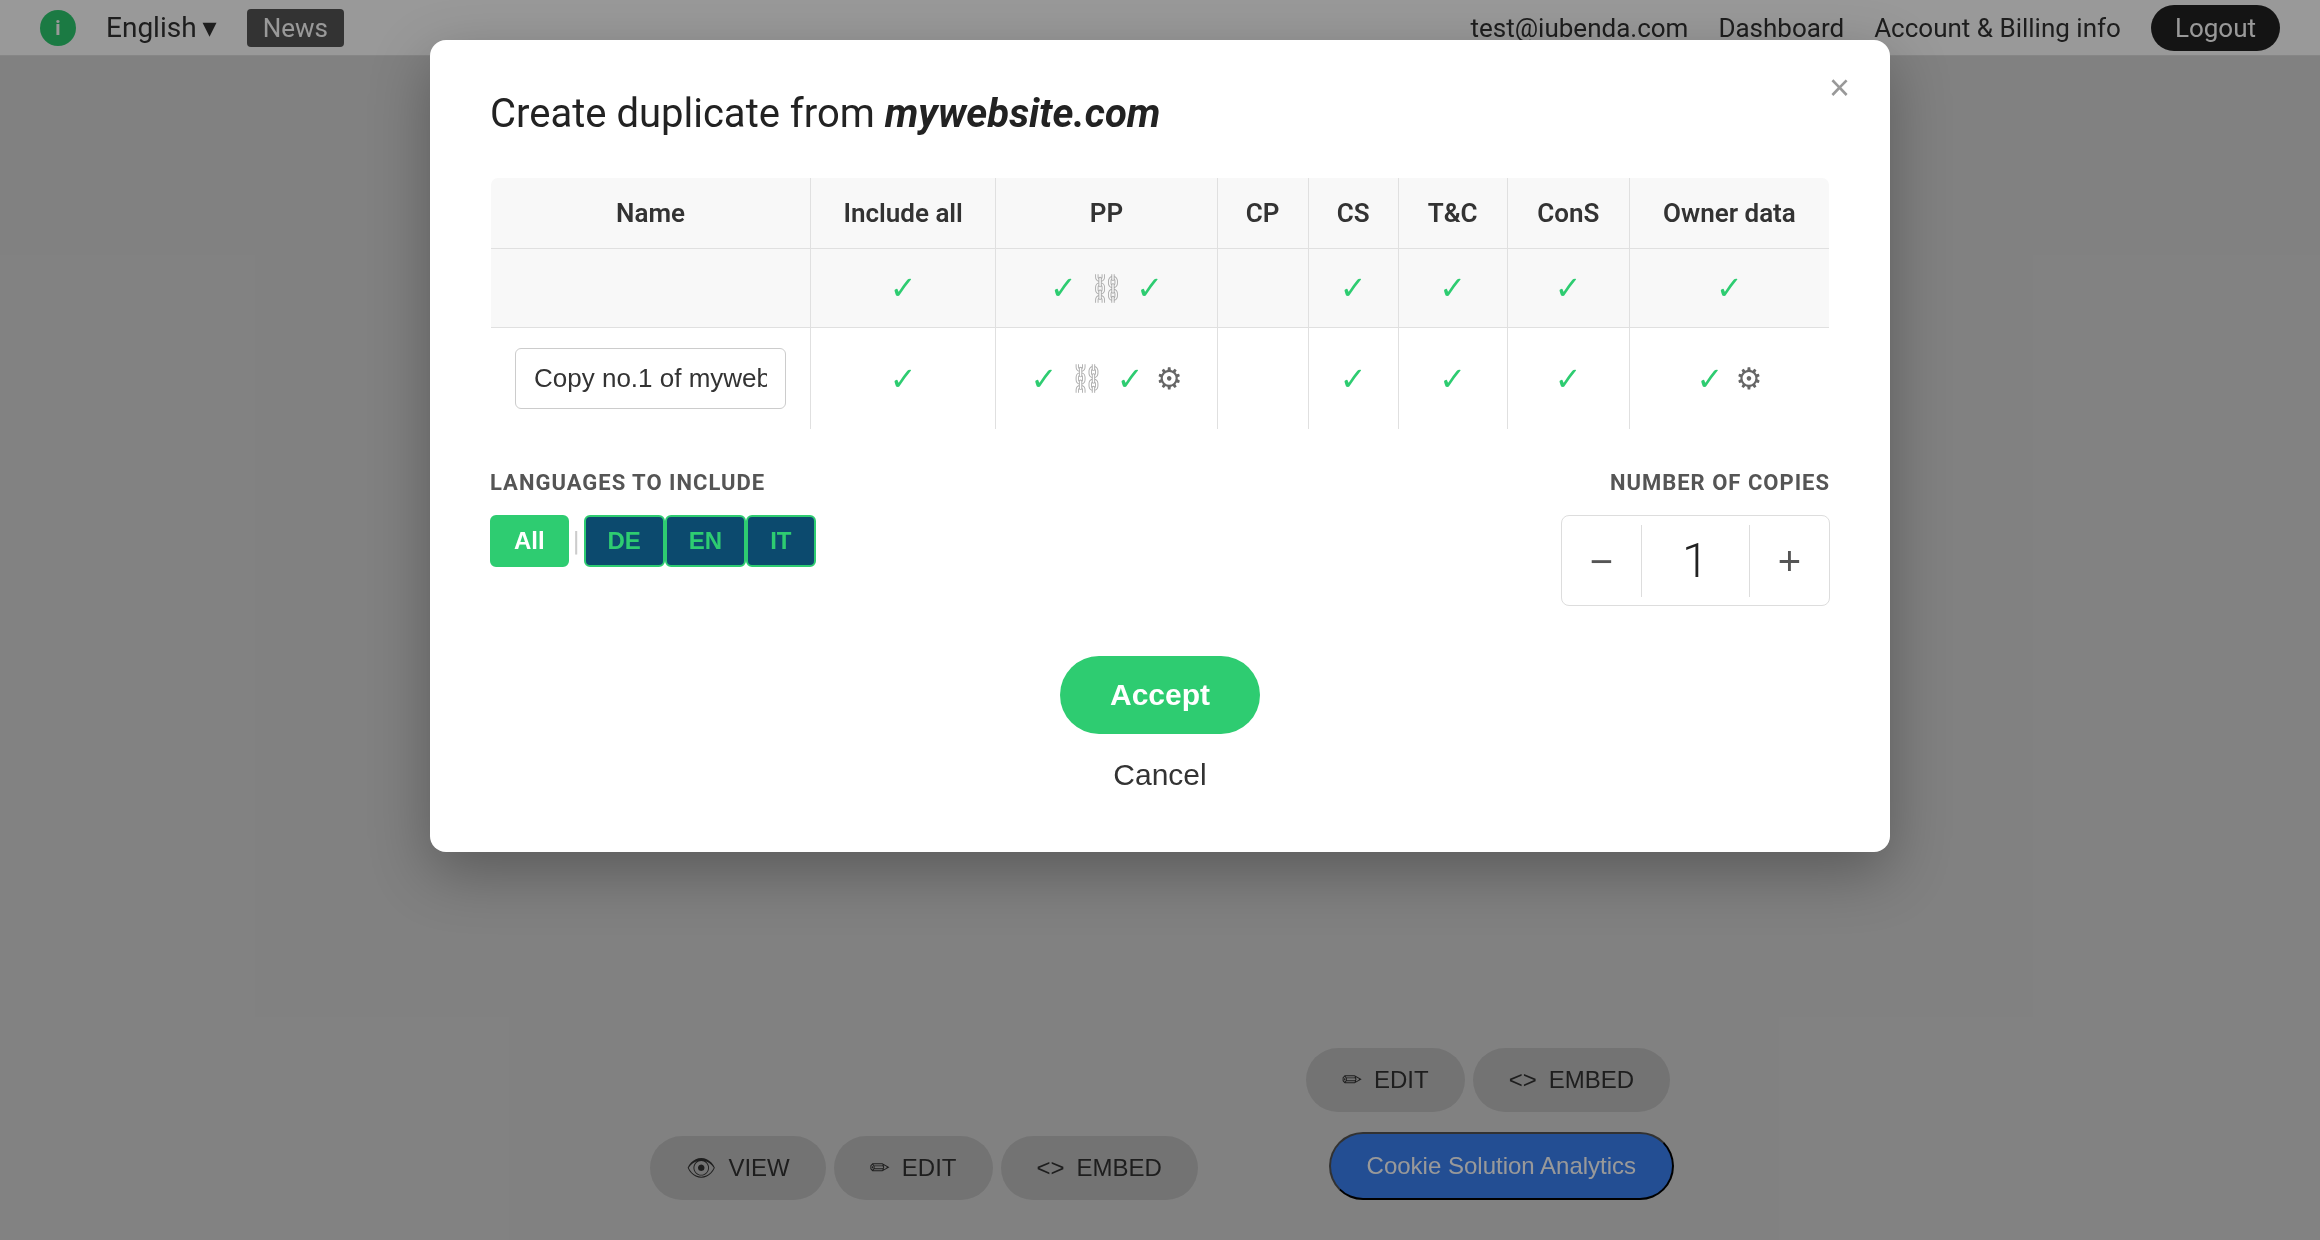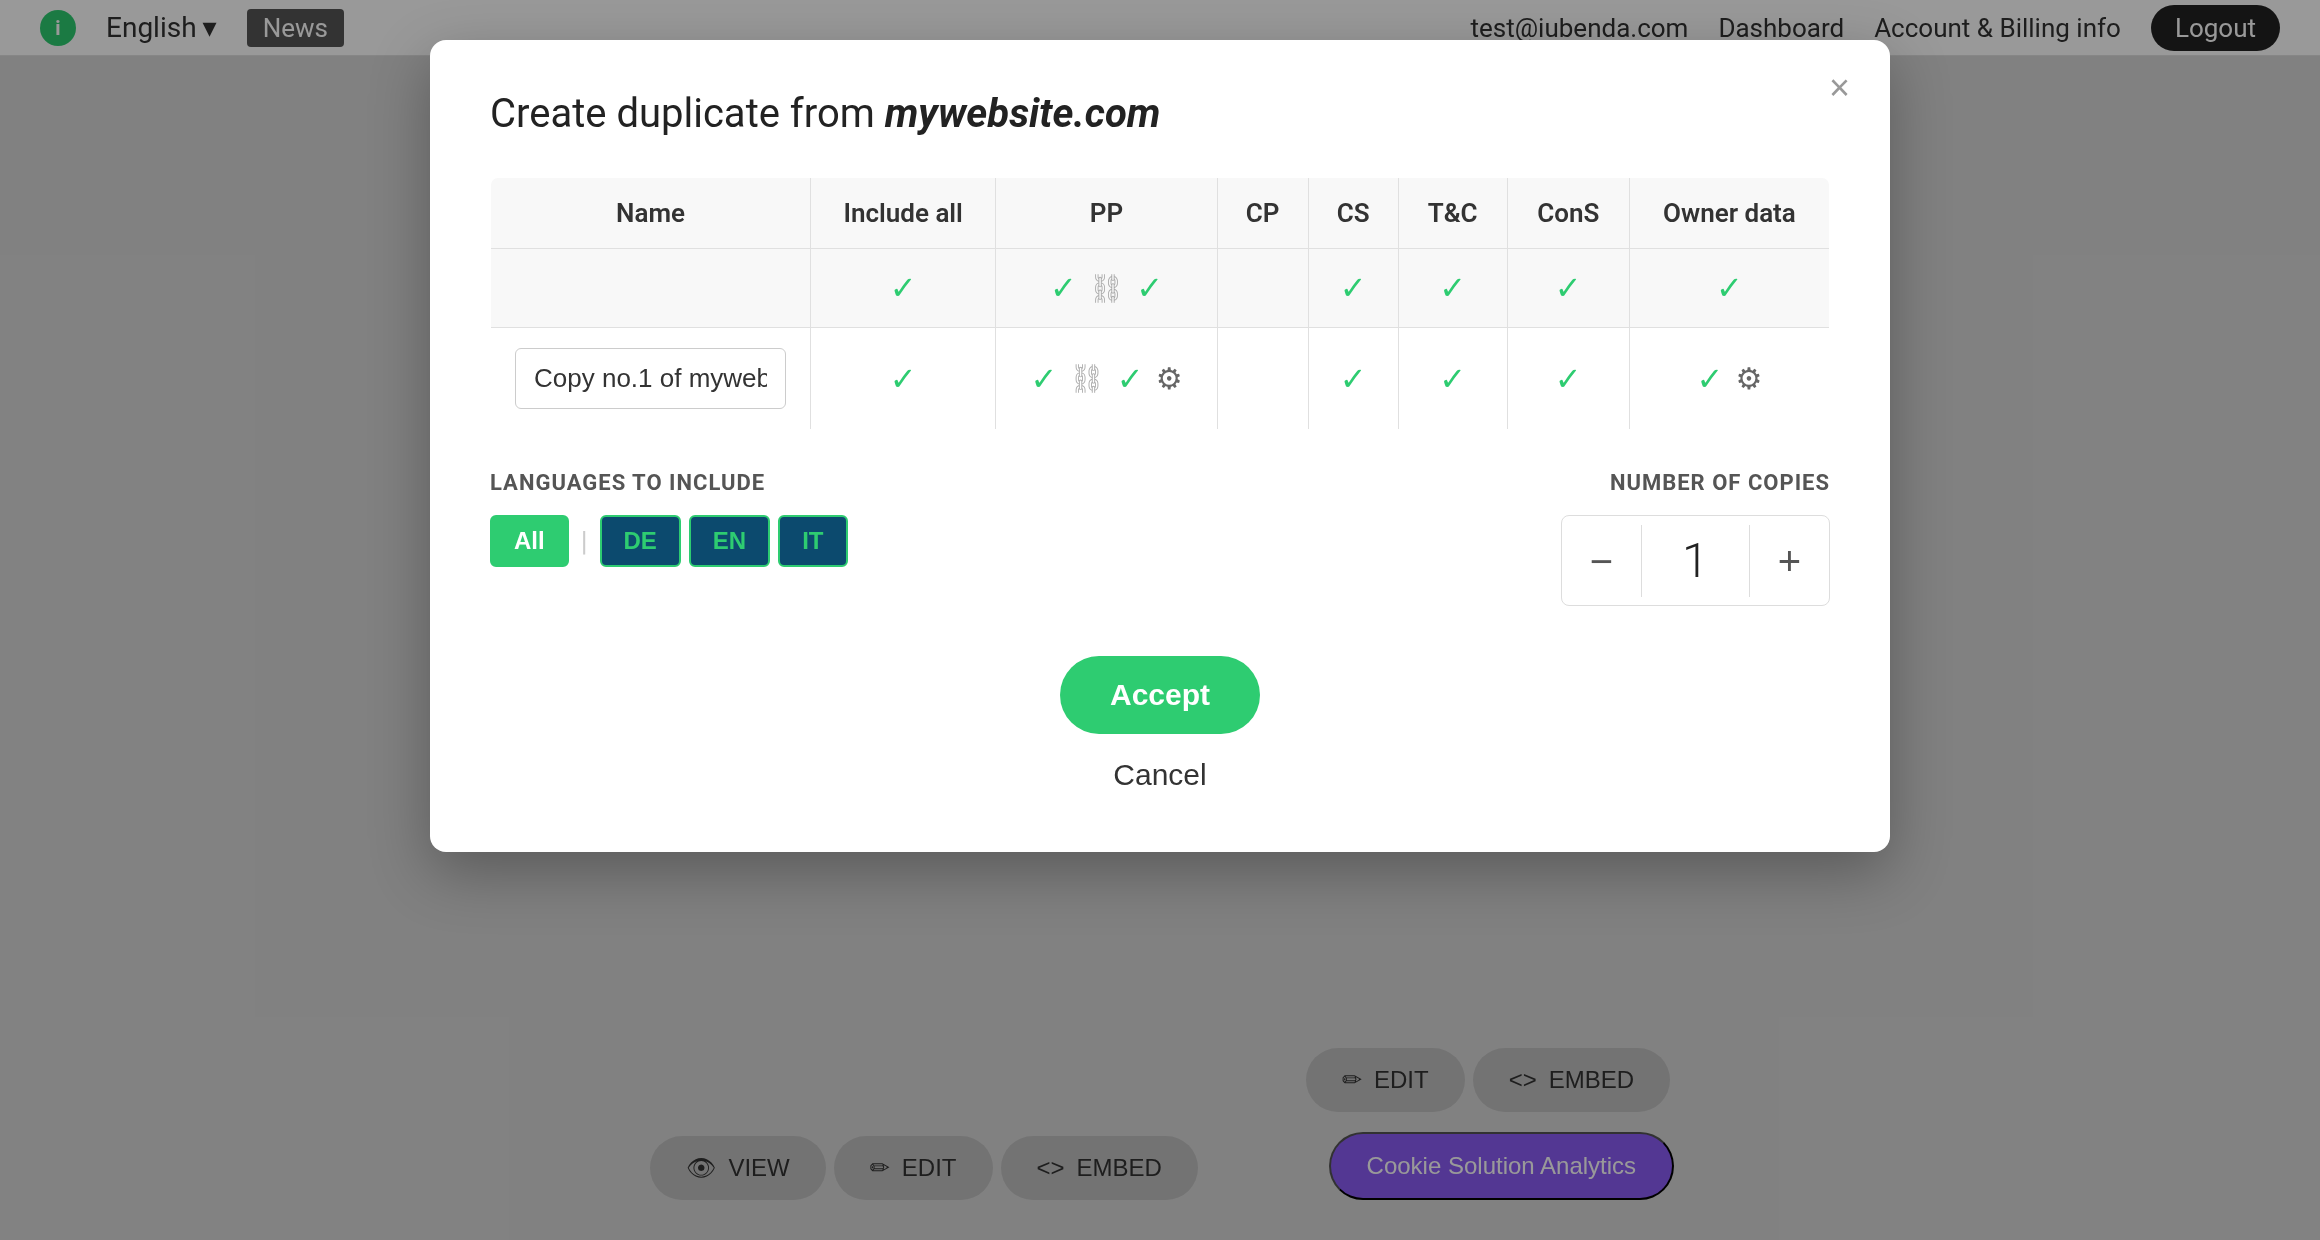--- a/index.html
+++ b/index.html
@@ -112,21 +112,21 @@
       font-size: 24px;
       color: #333;
       cursor: pointer;
       display: flex;
       align-items: center;
       gap: 12px;
       margin: 0 4px;
     }
 
     .bg-btn-cookie {
-      background: #8b5cf6;
+      background: #3b82f6;
       color: #fff;
       padding: 18px 36px;
       border-radius: 40px;
       font-size: 24px;
       cursor: pointer;
     }
 
     
     .overlay {
       position: absolute;
@@ -259,21 +259,20 @@
       font-weight: 700;
       color: #555;
       letter-spacing: 1px;
       margin-bottom: 20px;
       text-transform: uppercase;
     }
 
     .lang-buttons {
       display: flex;
       align-items: center;
-      gap: 8px;
     }
 
     .lang-btn {
       padding: 10px 22px;
       border: 2px solid #2ecc71;
       border-radius: 6px;
       background: #0c4a6e;
       color: #2ecc71;
       font-size: 24px;
       font-weight: 600;

